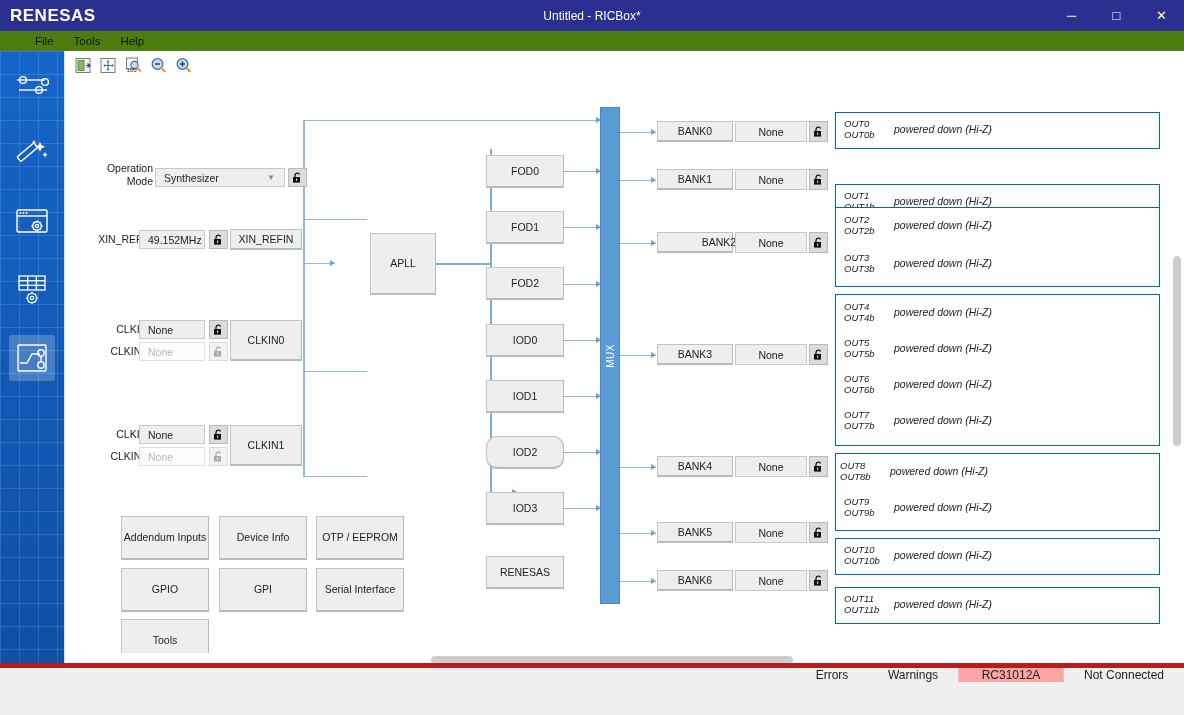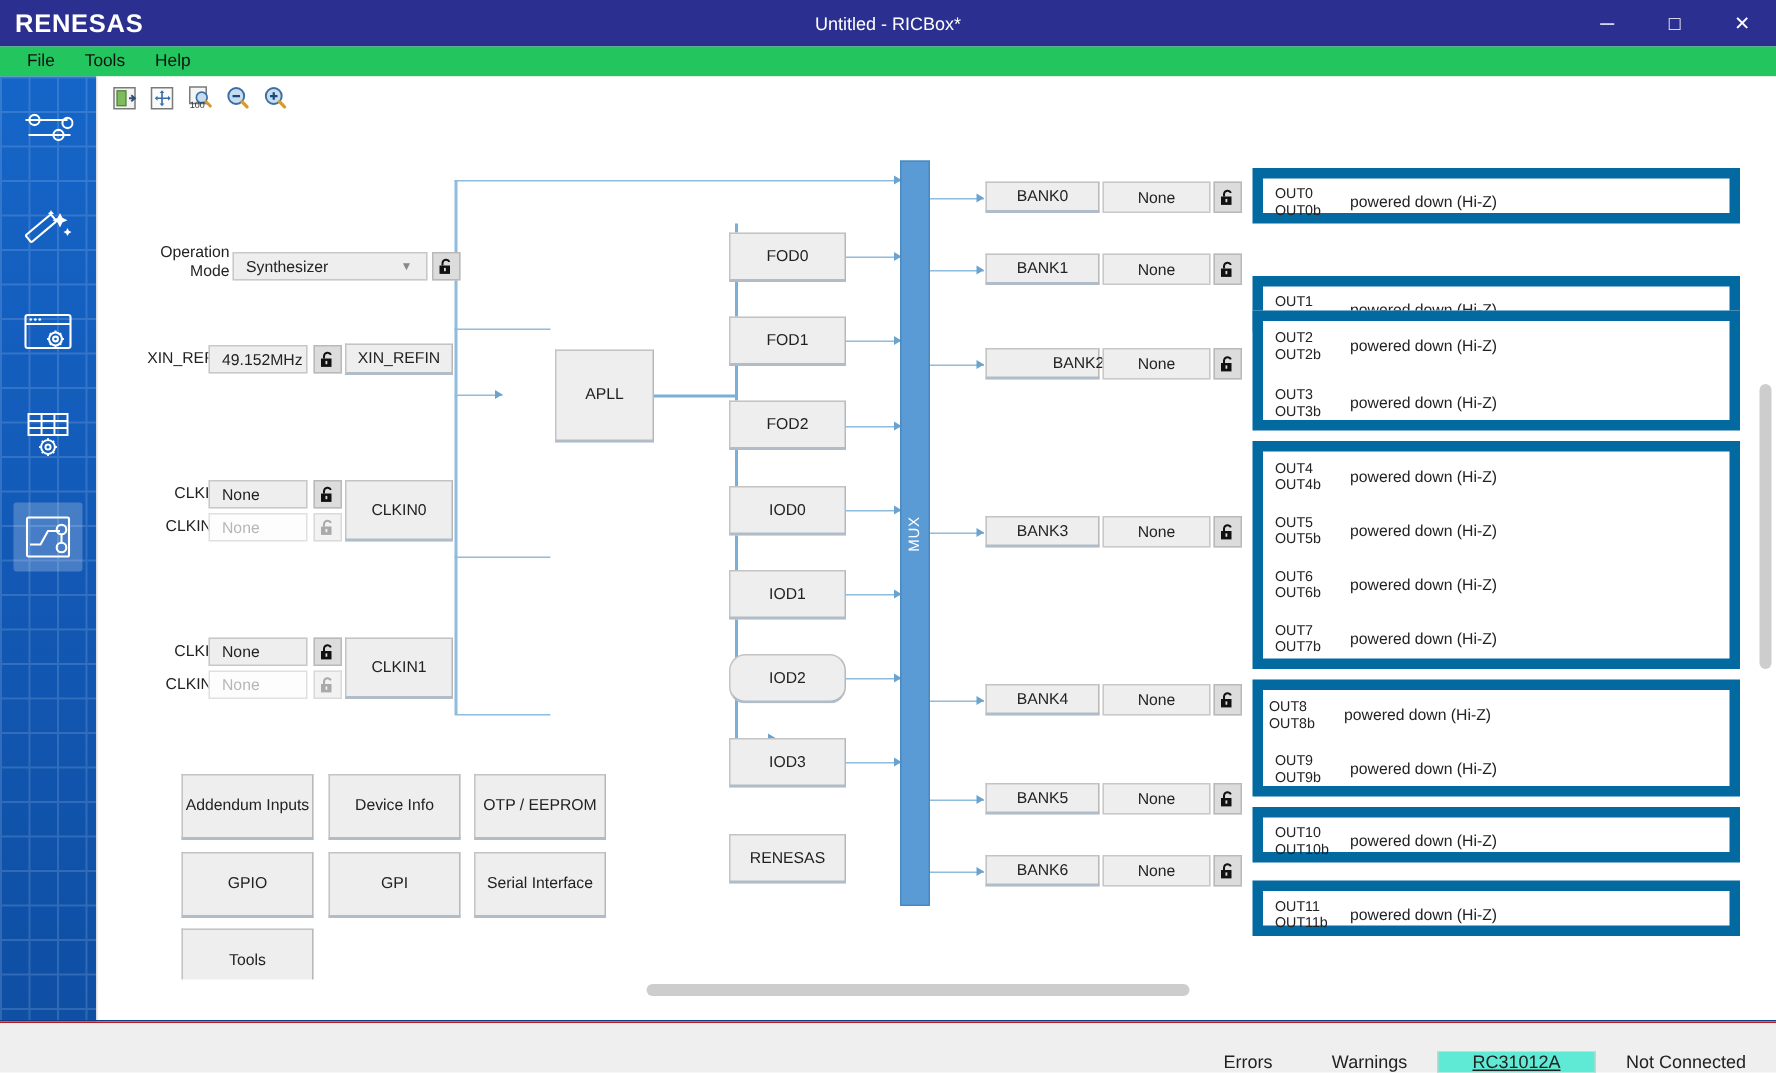--- a/index.html
+++ b/index.html
@@ -18,21 +18,21 @@
          padding-left:10px; font-family:"Liberation Sans", sans-serif; }
   #title-text{
     position:absolute; left:0; right:0; text-align:center; color:#fff;
     font-size:12px; pointer-events:none;
   }
   .wbtn{ width:45px; height:31px; display:flex; align-items:center; justify-content:center;
          color:#fff; font-size:13px; }
   #winctl{ position:absolute; right:0; top:0; display:flex; }
   
   #menubar{ position:absolute; left:0; top:31px; width:1184px; height:20px;
-            background:#22c55e; display:flex; align-items:center; padding-left:8px; }
+            background:#4d7c0f; display:flex; align-items:center; padding-left:25px; }
   #menubar .mi{ padding:2px 10px; font-size:11.5px; color:#111; }
   
   #rail{ position:absolute; left:0; top:51px; width:64px; height:630px;
          background:linear-gradient(180deg,#1565c8 0%,#1258b4 55%,#0f4fa4 100%);
          overflow:hidden; }
   #rail:before{
     content:""; position:absolute; inset:0; opacity:.17;
     background-image:
       linear-gradient(90deg,#cfe4ff 1px,transparent 1px),
       linear-gradient(180deg,#cfe4ff 1px,transparent 1px);
@@ -84,43 +84,43 @@
   #mux{
     position:absolute; background:#5b9bd5; border:1px solid #4a88c0;
   }
   #mux span{
     position:absolute; left:50%; top:50%;
     transform:translate(-50%,-50%) rotate(-90deg);
     color:#fff; font-size:10px; letter-spacing:.5px; white-space:nowrap;
   }
   
   .outgrp{
-    position:absolute; border:7px solid #0369a1; background:#fff;
+    position:absolute; border:1px solid #0369a1; background:#fff;font-style:italic;
   }
   .outrow{ position:absolute; display:flex; align-items:center; }
   .outpair{ width:44px; font-size:9.5px; line-height:1.18; color:#222; }
   .outstate{ font-size:10.5px; color:#222; margin-left:6px; }
   
   #vscroll{ position:absolute; right:0; top:28px; width:14px; height:580px; background:#fff; }
   #vthumb{ position:absolute; left:3px; width:8px; background:#cdcdcd; border-radius:4px; }
   #hscroll{ position:absolute; left:0; bottom:14px; width:1106px; height:14px; background:#fff; }
   #hthumb{ position:absolute; top:3px; height:8px; background:#cdcdcd; border-radius:4px; }
   
   #statusbar{
-    position:absolute; left:0; bottom:0; width:1184px; height:34px;
-    background:#efefef; border-top:1px solid #b91c1c; display:flex; align-items:flex-end;
+    position:absolute; left:0; bottom:0; width:1184px; height:52px;
+    background:#efefef; border-top:5px solid #b91c1c; display:flex; align-items:flex-start;
   }
   .sb-cell{ display:flex; align-items:center; justify-content:center;
             font-size:12px; color:#222; border-right:1px solid #cfcfcf; }
   #sb-left{ width:172px; }
   #sb-mid{ flex:1; border-right:none; }
   #sb-err{ width:72px; border-right:none; }
   #sb-warn{ width:90px; border-right:none; }
   #sb-dev{ width:106px; border-left:1px solid #cfcfcf; border-right:1px solid #cfcfcf;
-           background:#5eead4;text-decoration:underline; }
+           background:#fca5a5; }
   #sb-conn{ width:120px; border-right:none; }
   
   #bluebar{ position:absolute; left:0; bottom:34px; width:1184px; height:1px; background:#0f3e8c; }
 </style>
 </head>
 <body>
 
 <div id="titlebar">
   <div id="logo">RENESAS</div>
   <div id="title-text">Untitled - RICBox*</div>

